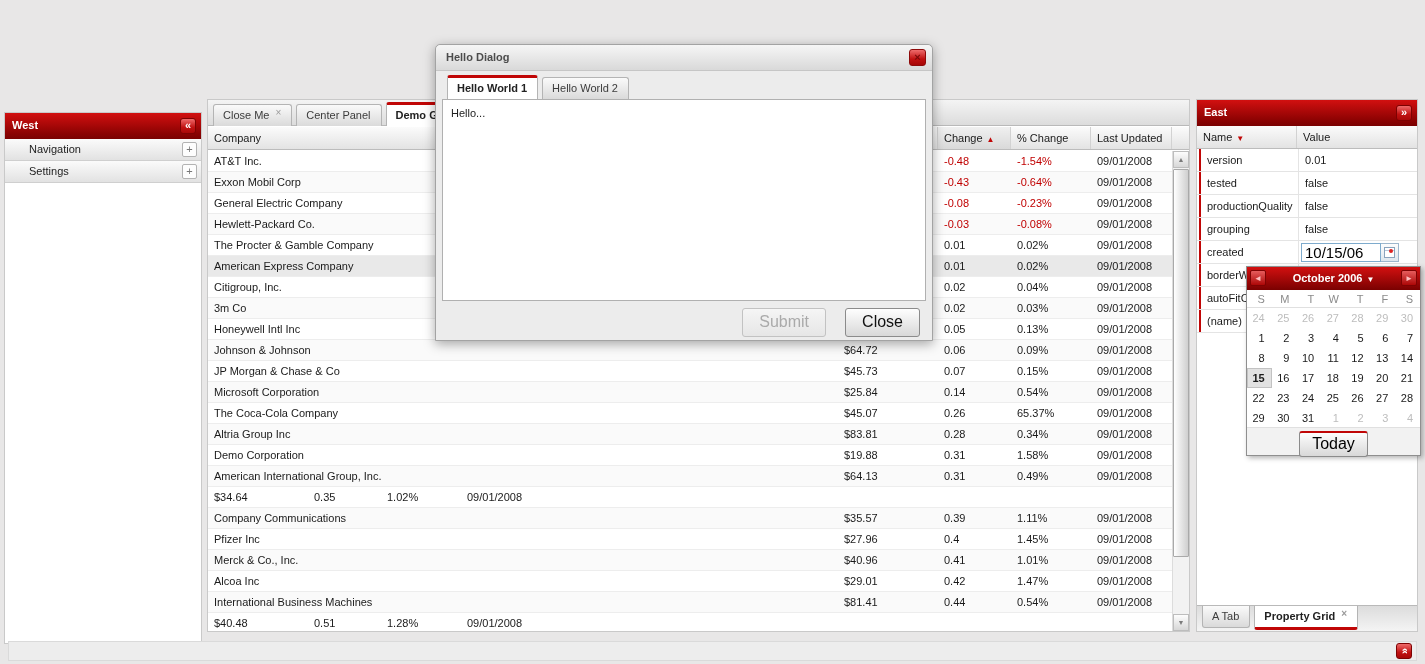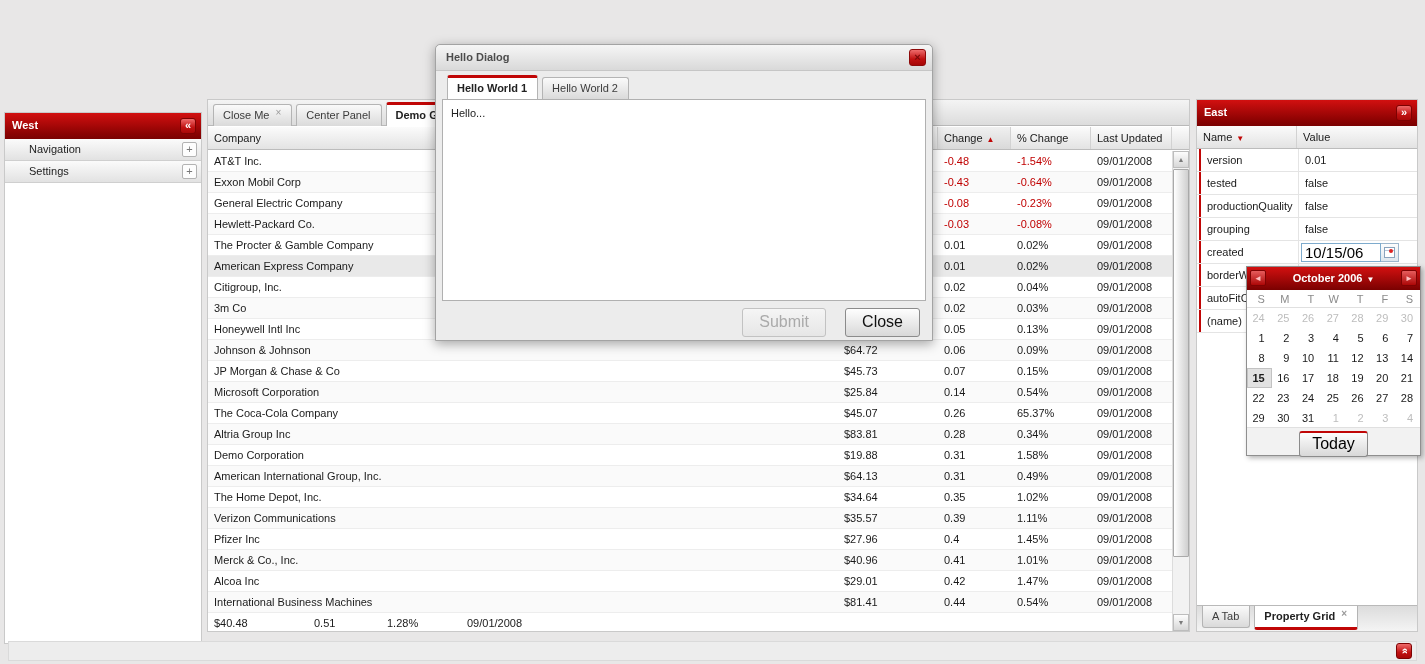--- a/index.html
+++ b/index.html
@@ -245,28 +245,27 @@
             <div class="gcell c4">09/01/2008</div>
           </div>
           <div class="grow">
             <div class="gcell c0">American International Group, Inc.</div>
             <div class="gcell c1">$64.13</div>
             <div class="gcell c2">0.31</div>
             <div class="gcell c3">0.49%</div>
             <div class="gcell c4">09/01/2008</div>
           </div>
           <div class="grow">
-            <div class="gcell c0">The Home Depot, Inc.</div>
             <div class="gcell c1">$34.64</div>
             <div class="gcell c2">0.35</div>
             <div class="gcell c3">1.02%</div>
             <div class="gcell c4">09/01/2008</div>
           </div>
           <div class="grow">
-            <div class="gcell c0">Verizon Communications</div>
+            <div class="gcell c0">Company Communications</div>
             <div class="gcell c1">$35.57</div>
             <div class="gcell c2">0.39</div>
             <div class="gcell c3">1.11%</div>
             <div class="gcell c4">09/01/2008</div>
           </div>
           <div class="grow">
             <div class="gcell c0">Pfizer Inc</div>
             <div class="gcell c1">$27.96</div>
             <div class="gcell c2">0.4</div>
             <div class="gcell c3">1.45%</div>

